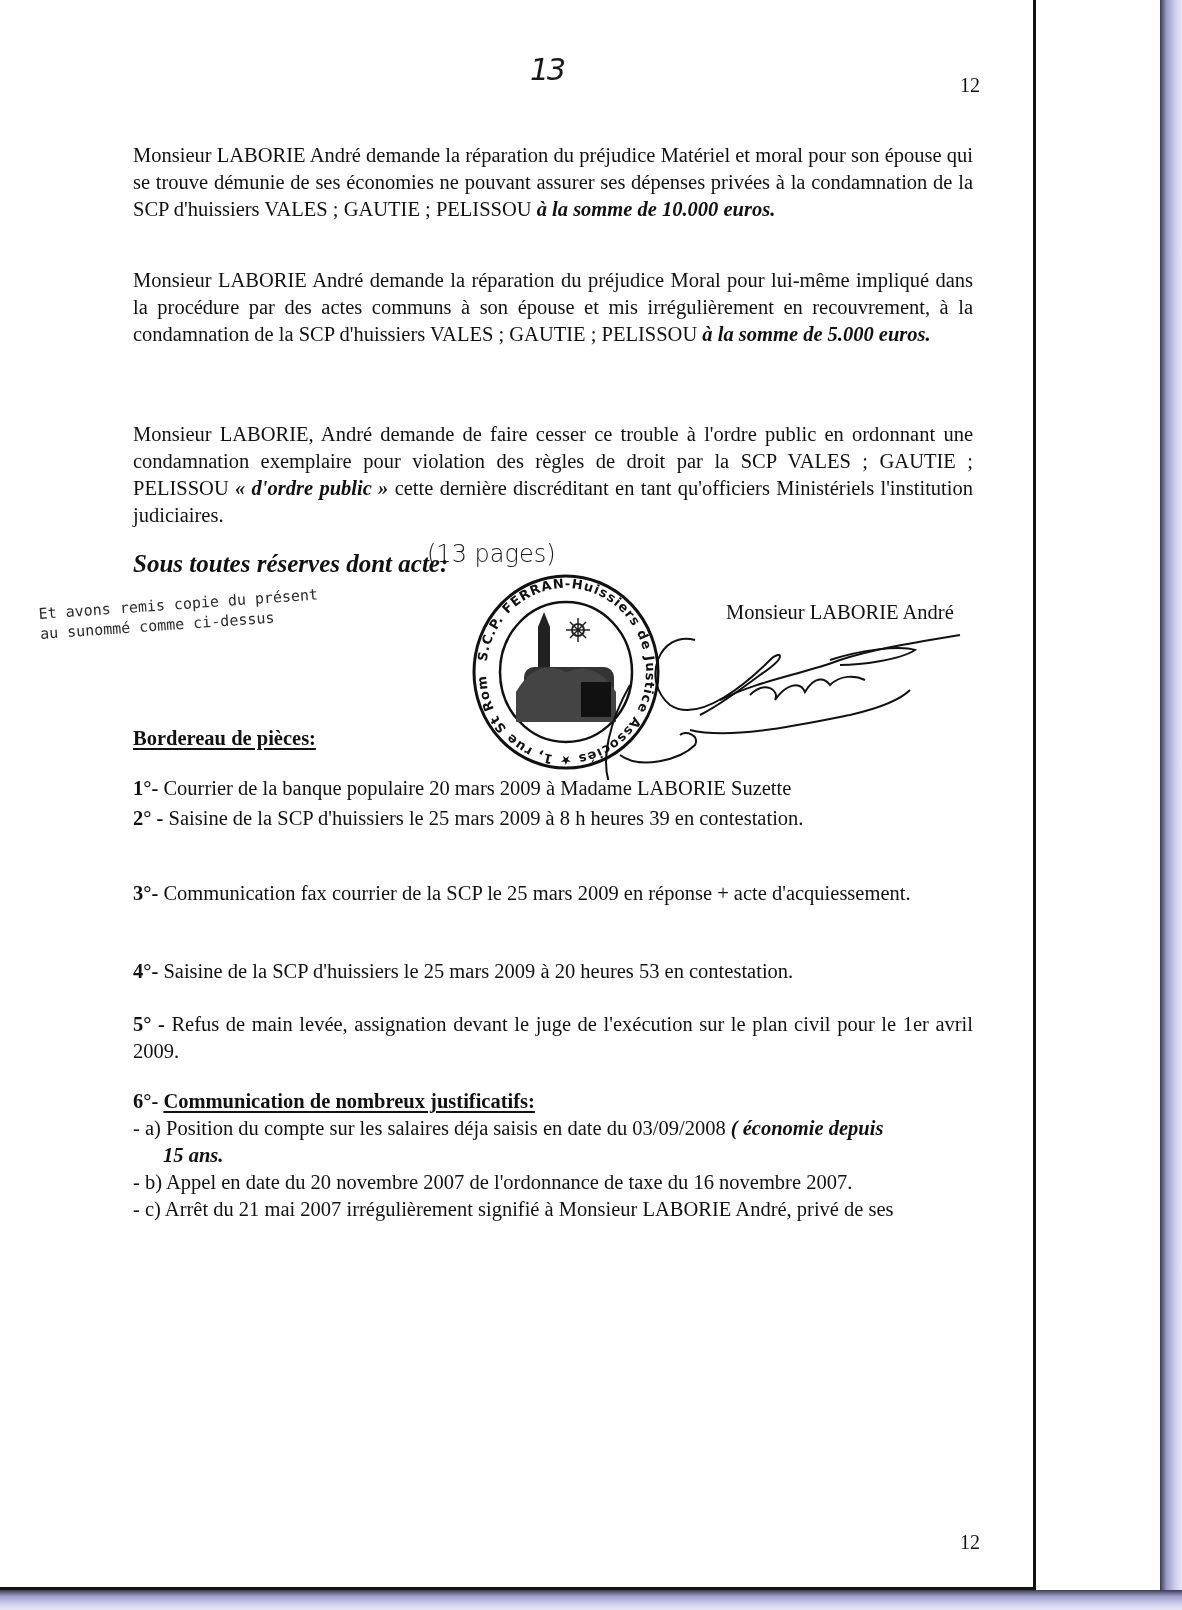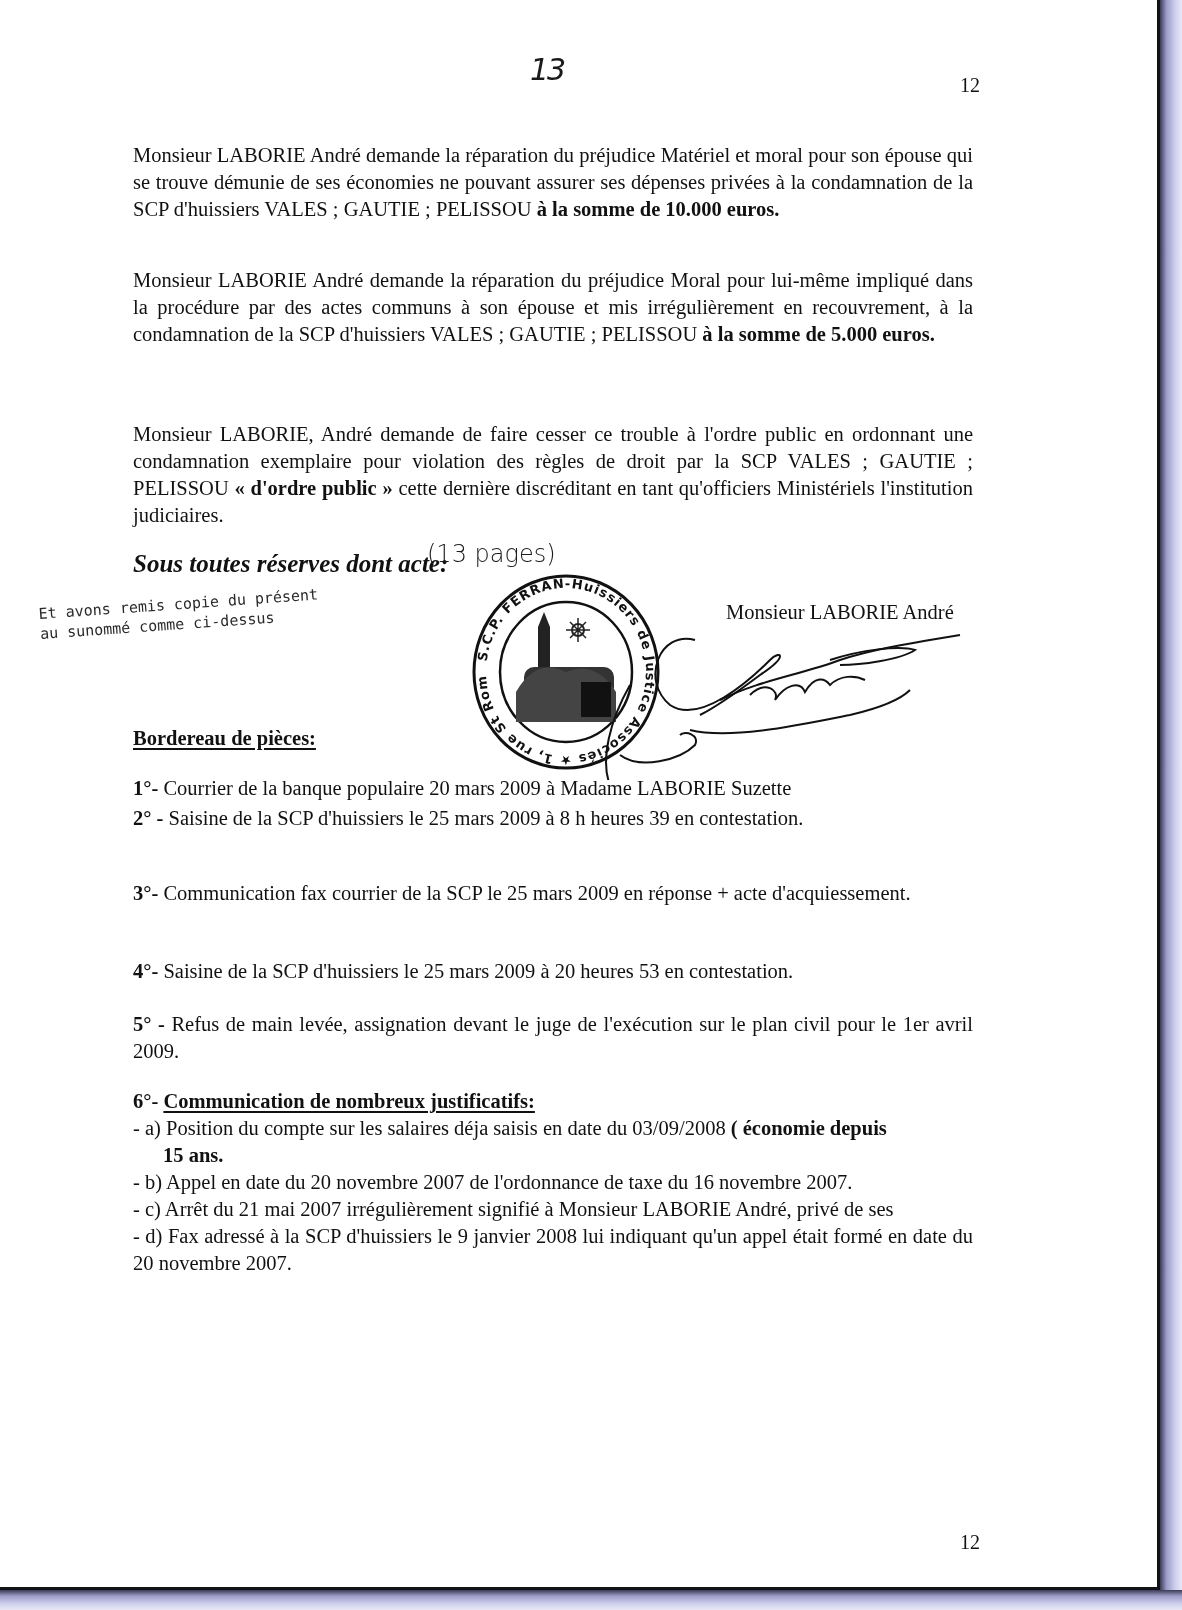--- a/index.html
+++ b/index.html
@@ -12,21 +12,21 @@
       height: 1610px;
       position: relative;
       overflow: hidden;
       font-family: "Liberation Serif", "DejaVu Serif", serif;
       color: #111111;
     }
     
     .page {
       position: absolute;
       left: 0; top: 0;
-      width: 1160px;
+      width: 1036px;
       height: 1590px;
       background: #ffffff;
       border-right: 3px solid #111118;
       border-bottom: 3px solid #111118;
       box-sizing: border-box;
     }
     .frame-right {
       position: absolute;
       left: 1160px; top: 0;
       width: 22px; height: 1610px;
@@ -56,21 +56,21 @@
     .pagenum-top { left: 960px; top: 74px; font-size: 20px; }
     .pagenum-bottom { left: 960px; top: 1531px; font-size: 20px; }
 
     .para {
       left: 133px;
       width: 840px;
       font-size: 20.5px;
       line-height: 27px;
       text-align: justify;
     }
-    .bi { font-weight: bold; }
+    .bi { font-weight: bold; font-style: italic; }
     .b { font-weight: bold; }
     .u { text-decoration: underline; text-decoration-thickness: 2px; text-underline-offset: 3px; }
 
     #p1 { top: 142px; }
     #p2 { top: 267px; }
     #p3 { top: 421px; }
 
     .reserves {
       left: 133px; top: 550px;
       font-size: 25px;
@@ -219,23 +219,20 @@
     <div class="sub">
       <span>- a) Position du compte sur les salaires déja saisis en date du 03/09/2008 </span><span class="bi">( économie depuis</span>
       <span class="cont bi">15 ans.</span>
     </div>
     <div class="sub">
       <span>- b) Appel en date du 20 novembre 2007 de l'ordonnance de taxe du 16 novembre 2007.</span>
     </div>
     <div class="sub">
       <span>- c) Arrêt du 21 mai 2007 irrégulièrement signifié à Monsieur LABORIE André, privé de ses</span>
     </div>
-    <div class="sub">
-      <span>- d) Fax adressé à la SCP d'huissiers le 9 janvier 2008 lui indiquant qu'un appel était formé en date du 20 novembre 2007.</span>
-    </div>
   </div>
 
 
   <div class="abs pagenum-bottom">12</div>
 </div>
 
 <div class="frame-right"></div>
 <div class="frame-bottom"></div>
 
 </body></html>

